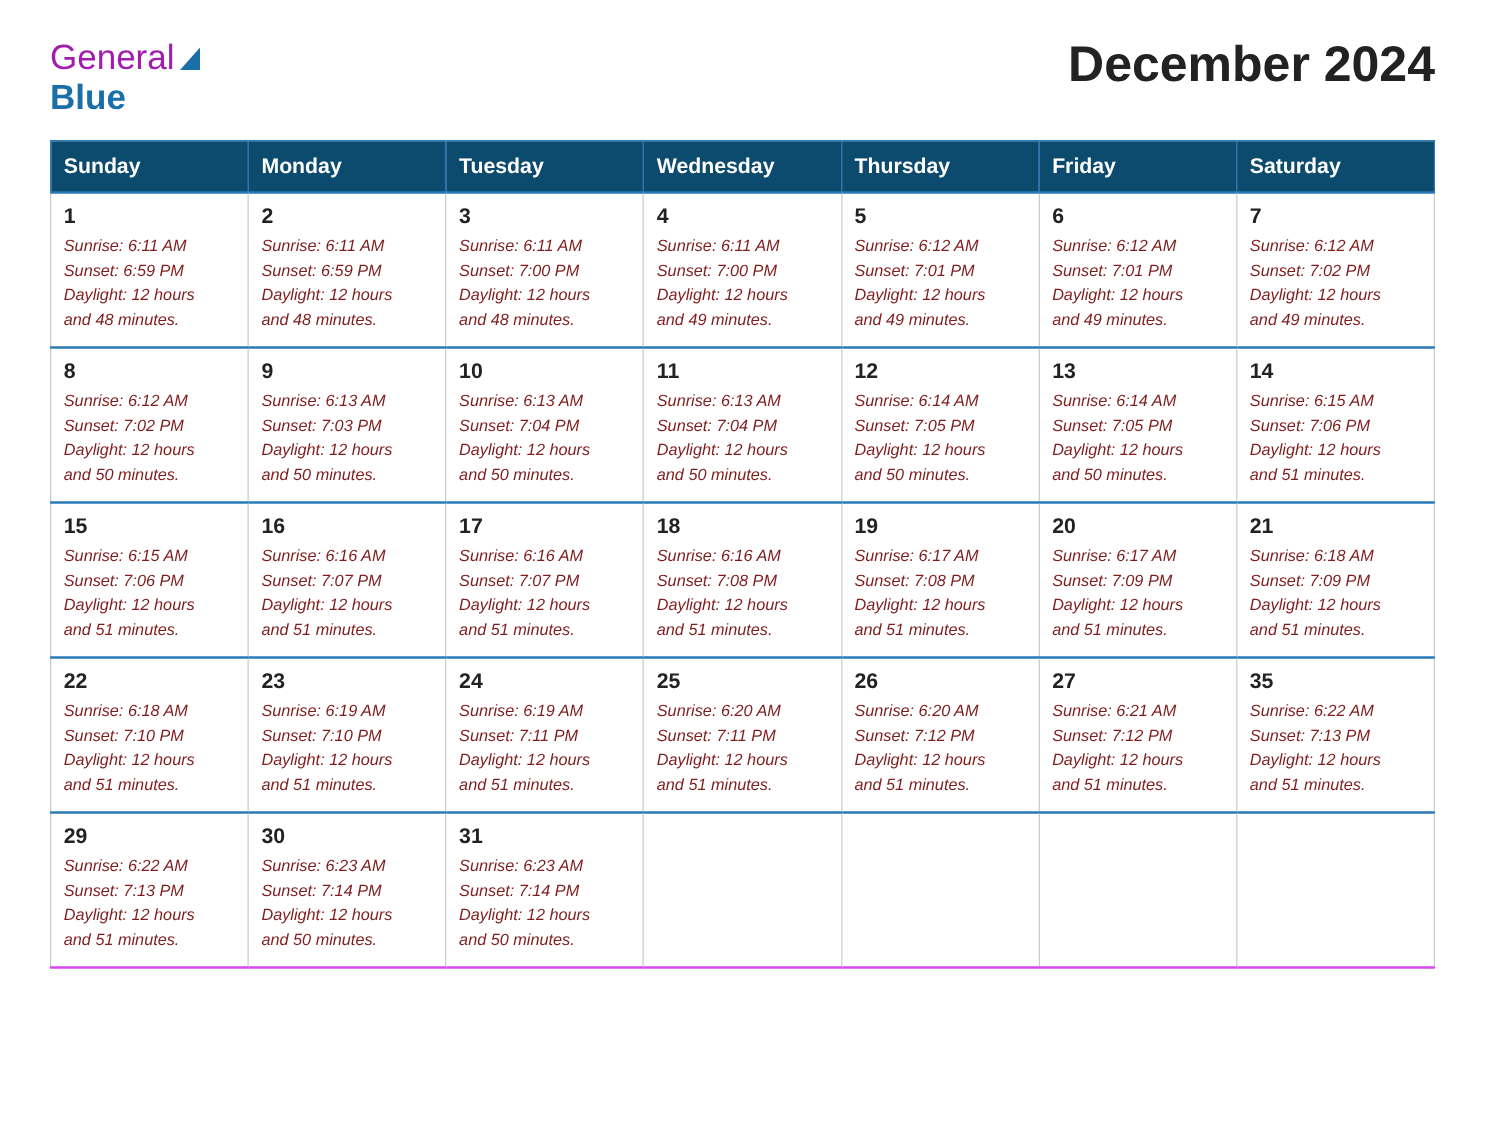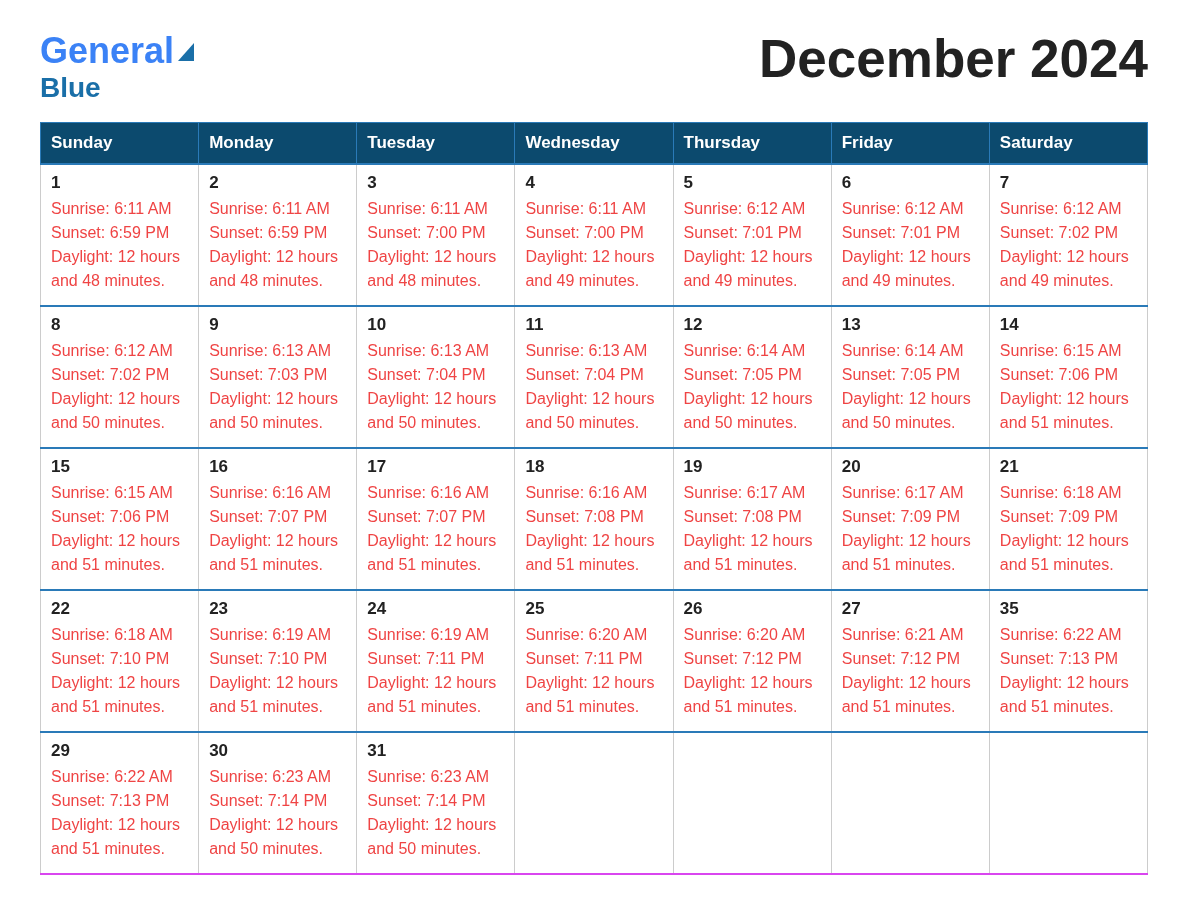--- a/index.html
+++ b/index.html
@@ -20,23 +20,23 @@
       display: flex;
       flex-direction: column;
       align-items: flex-start;
     }
     .logo-text {
       display: flex;
       align-items: center;
       gap: 0;
     }
     .logo-general {
-      font-size: 36px;
-      font-weight: bold;
-      color: #3b82f6;
+      font-size: 28px;
+      font-weight: normal;
+      color: #a21caf;
     }
     .logo-blue-part {
       display: flex;
       flex-direction: column;
       align-items: flex-end;
     }
     .logo-arrow {
       width: 0;
       height: 0;
       border-left: 16px solid transparent;
@@ -46,21 +46,21 @@
     }
     .logo-blue-word {
       font-size: 28px;
       font-weight: bold;
       color: #1a6fa8;
     }
     .title-area {
       text-align: right;
     }
     .month-title {
-      font-size: 53px;
+      font-size: 40px;
       font-weight: bold;
       color: #222;
       line-height: 1.1;
     }
     .location-subtitle {
       font-size: 22px;
       color: #555;
       margin-top: 6px;
     }
     .calendar-table {
@@ -85,23 +85,24 @@
       min-height: 90px;
       background: #fff;
     }
     .day-number {
       font-size: 17px;
       font-weight: bold;
       color: #222;
       margin-bottom: 4px;
     }
     .day-info {
-      font-size: 16px;
-      color: #ef4444;
+      font-size: 13px;
+      color: #7f1d1d;
       line-height: 1.5;
+      font-style: italic;
     }
     .calendar-table tbody tr:last-child td {
       border-bottom: 2px solid #d946ef;
     }
     .calendar-table tbody tr td:first-child {
       border-left: 1px solid #ccc;
     }
     
     .calendar-table tbody tr td {
       border-top: 2px solid #2a7ab8;

